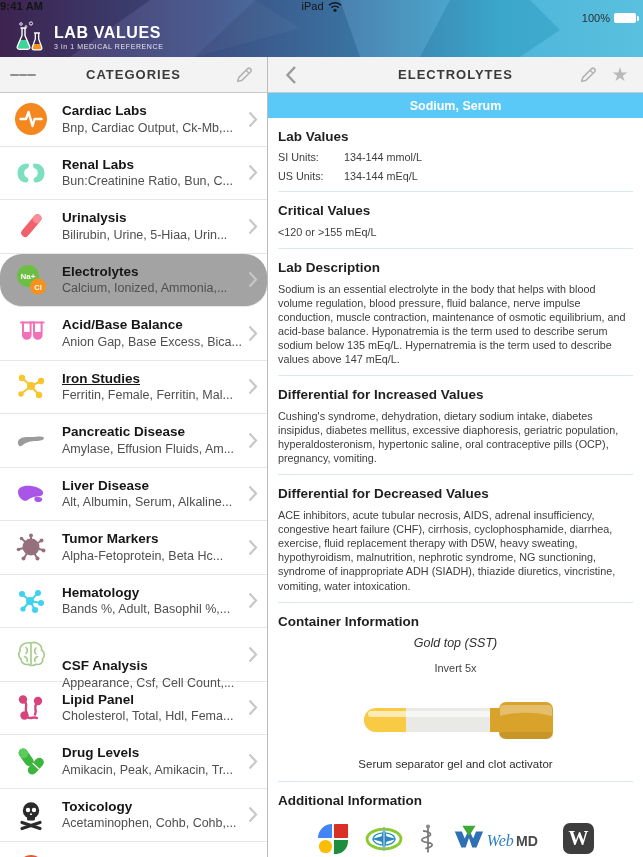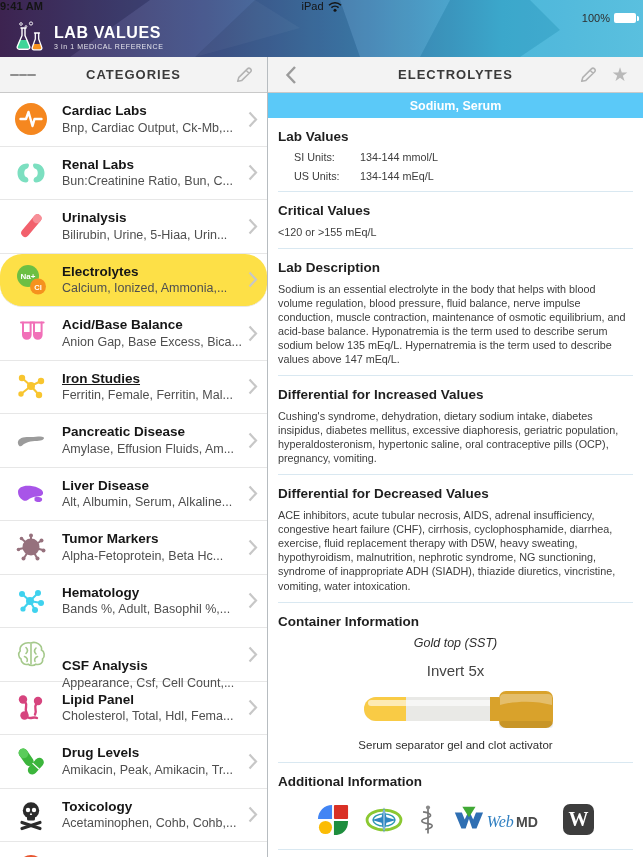--- a/index.html
+++ b/index.html
@@ -28,39 +28,39 @@
   .panel-header { height:36px; flex:0 0 36px; background:#f3f3f3; border-bottom:1px solid #c9c9c9; display:flex; align-items:center; padding:0 10px; position:relative; }
   .panel-title { position:absolute; left:0; right:0; text-align:center; font-weight:bold; font-size:13px; color:#3a3a3a; letter-spacing:1px; }
   .ph-btn { position:relative; z-index:2; display:flex; align-items:center; justify-content:center; width:26px; height:26px; cursor:pointer; }
   .ph-right { margin-left:auto; display:flex; align-items:center; gap:6px; z-index:2; }
   .hamburger span { display:block; width:18px; height:2px; background:#8f8f8f; border-radius:1px; margin:2.5px 0; }
   .star-glyph { color:#b9b9b9; font-size:19px; line-height:1; }
 
   
   .cat-list { flex:1; overflow:hidden; }
   .cat-item { height:53.5px; display:flex; align-items:center; padding:0 8px 0 12px; border-bottom:1px solid #e7e7e7; background:#fff; cursor:pointer; }
-  .cat-item.selected { background:#fde047;border-radius:22px; }
+  .cat-item.selected { background:#a3a3a3;border-radius:22px; }
   .cat-icon { width:38px; height:38px; flex:0 0 38px; display:flex; align-items:center; justify-content:center; margin-right:12px; }
   .cat-text { flex:1; min-width:0; }
   .cat-label { font-size:13.5px; font-weight:bold; color:#161616; line-height:1.3; }
   .cat-sub { font-size:12.5px; color:#4f4f4f; line-height:1.3; white-space:nowrap; overflow:hidden; }
   .chev { flex:0 0 12px; display:flex; align-items:center; justify-content:center; }
 
   
   .subtitle-bar { height:25px; flex:0 0 25px; background:#5bc9f8; color:#fff; font-weight:bold; font-size:12.5px; display:flex; align-items:center; justify-content:center; }
   .detail-scroll { flex:1; overflow:hidden; padding:0 10px; }
   .section { padding:9px 0 9px; border-bottom:1px solid #d9e8f1; }
   .section h3 { margin:2px 0 7px; font-size:13.5px; color:#1f1f1f; font-weight:bold; }
   .section p { margin:0; font-size:10.8px; color:#3d3d3d; line-height:1.3; }
-  .kv { display:flex; font-size:10.8px; color:#3d3d3d; margin:7px 16px 0; }
+  .kv { display:flex; font-size:10.8px; color:#3d3d3d; margin:7px 0 0; }
   .kv .k { width:66px; flex:0 0 66px; }
   .center { text-align:center; }
   .tube-name { font-size:12.5px; color:#2e2e2e; margin:3px 0 12px;font-style:italic; }
-  .invert { font-size:15px; color:#444; margin-bottom:4px; }
-  .tube-caption { font-size:11.5px; color:#2e2e2e; padding-bottom:2px; }
+  .invert { font-size:11px; color:#444; margin-bottom:20px; }
+  .tube-caption { font-size:11.5px; color:#2e2e2e; margin-top:8px; padding-bottom:2px; }
   .addl-icons { display:flex; align-items:center; justify-content:center; gap:15px; padding:7px 0 3px; }
   .addl-icons > span { display:flex; align-items:center; cursor:pointer; }
   .wiki-badge { width:31px; height:31px; background:#3d3d3d; border-radius:7px; color:#fff; display:flex; align-items:center; justify-content:center; font-family:"Liberation Serif",serif; font-size:20px; font-weight:bold; }
 </style>
 </head>
 <body>
 
 <div class="app">
 
   <div class="header">

